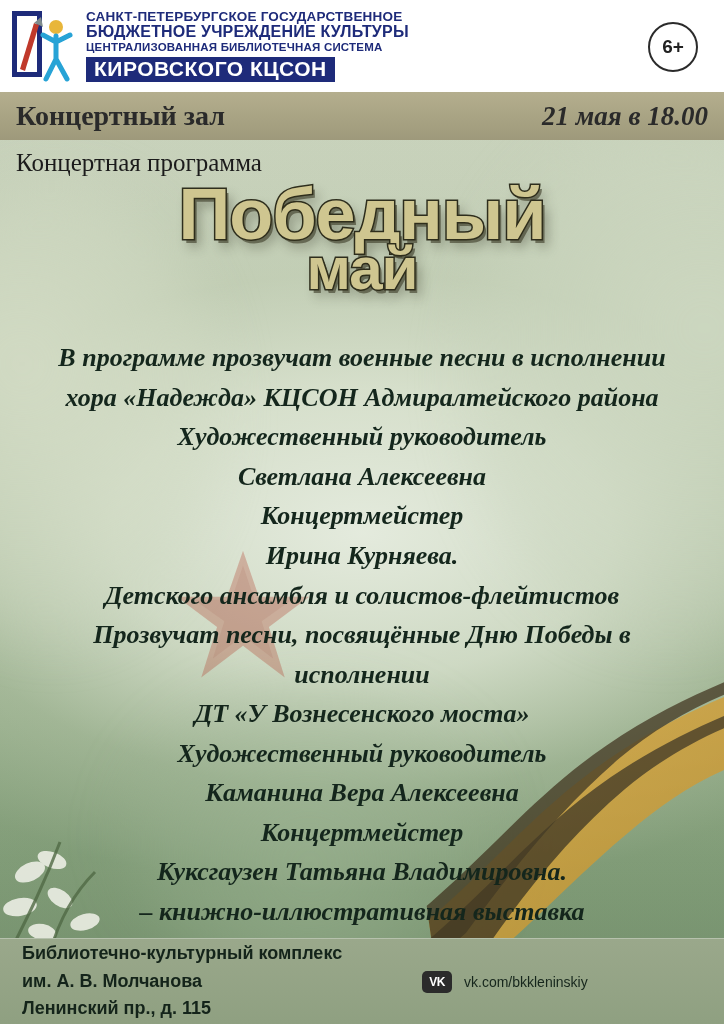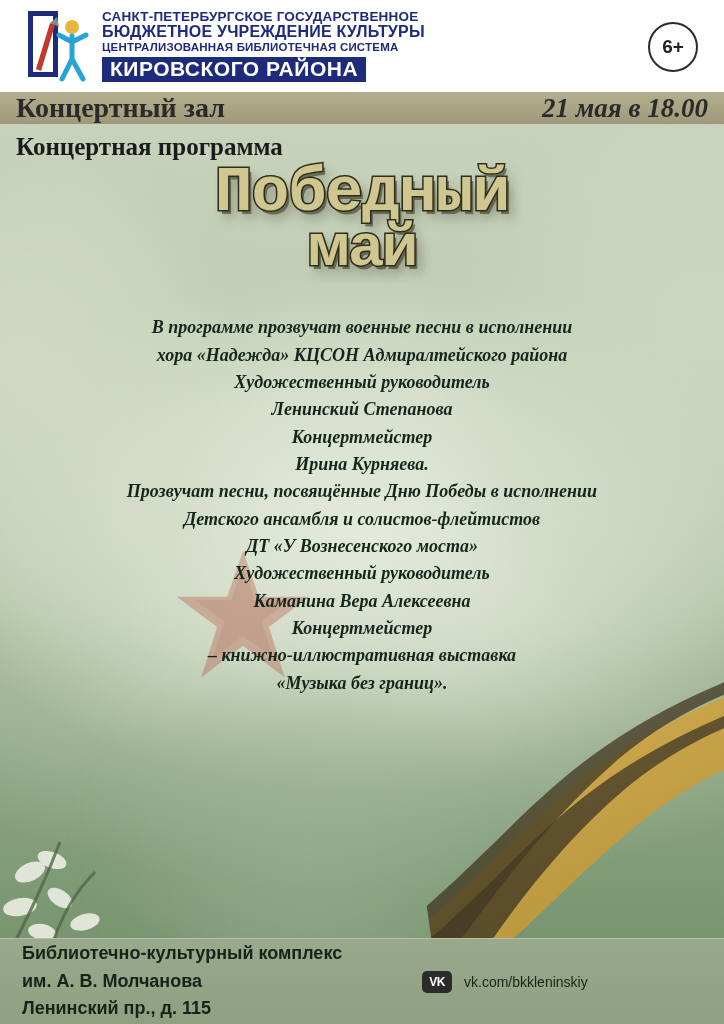--- a/index.html
+++ b/index.html
@@ -65,21 +65,21 @@
     pointer-events: none;
   }
 
   
   .header {
     position: relative;
     height: 92px;
     background: #ffffff;
     display: flex;
     align-items: center;
-    padding: 0 26px;
+    padding: 0 10px;
     box-sizing: border-box;
     z-index: 5;
   }
   .logo-mark {
     width: 68px;
     height: 74px;
     flex: 0 0 68px;
     position: relative;
   }
   .org-text {
@@ -119,21 +119,21 @@
     font-family: "Liberation Sans", sans-serif;
     font-size: 19px;
     font-weight: bold;
     color: #222;
     background: rgba(255,255,255,0.5);
   }
 
   
   .hall-bar {
     position: relative;
-    height: 32px;
+    height: 48px;
     background: linear-gradient(180deg, #b4ae8e 0%, #a9a484 50%, #9e997b 100%);
     display: flex;
     align-items: center;
     justify-content: space-between;
     padding: 0 16px;
     box-sizing: border-box;
     z-index: 5;
   }
   .hall-title {
     font-size: 28px;
@@ -148,21 +148,21 @@
     color: #2a2a2a;
     font-family: "Liberation Serif", serif;
   }
 
   
   .program-label {
     position: relative;
     z-index: 5;
     margin: 9px 0 0 16px;
     font-size: 25px;
-    font-weight: bold;
+    font-weight: normal;
     color: #1b1b1b;
     font-family: "Liberation Serif", serif;
   }
 
   
   .big-title {
     position: relative;
     z-index: 5;
     text-align: center;
     margin-top: 4px;
@@ -173,35 +173,35 @@
     font-family: "Liberation Sans", sans-serif;
     font-weight: bold;
     color: #cfc690;
     letter-spacing: -1px;
     -webkit-text-stroke: 3px #2f2f1e;
     paint-order: stroke fill;
     text-shadow:
       3px 4px 0 rgba(50,48,28,0.55),
       6px 8px 12px rgba(40,40,25,0.35);
   }
-  .big-title .l1 { font-size: 63px; font-family: Liberation Mono, monospace; }
+  .big-title .l1 { font-size: 72px; }
   .big-title .l2 { font-size: 60px; margin-top: -6px; }
 
   
   .program-body {
     position: relative;
     z-index: 5;
     margin: 42px auto 0 auto;
     width: 660px;
     text-align: center;
     color: #14261c;
     font-family: "Liberation Serif", serif;
     font-style: italic;
     font-weight: bold;
-    font-size: 18px;
+    font-size: 26px;
     line-height: 1.52;
   }
   .program-body p { margin: 0; }
 
   
   .footer {
     position: absolute;
     left: 0;
     bottom: 0;
     width: 724px;
@@ -306,50 +306,51 @@
         <path d="M10,60 L24,14 L29,16 L15,62 Z" fill="#c0392b"></path>
         <path d="M24,14 L31,8 L33,18 L29,16 Z" fill="#7f8c8d"></path>
         <circle cx="46" cy="18" r="7" fill="#e8b63a"></circle>
         <path d="M46,27 L46,50 M46,33 L33,26 M46,33 L60,26 M46,50 L36,70 M46,50 L57,70" stroke="#27a3d6" stroke-width="5" fill="none" stroke-linecap="round"></path>
       </svg>
     </div>
     <div class="org-text">
       <div class="org-l1">САНКТ-ПЕТЕРБУРГСКОЕ ГОСУДАРСТВЕННОЕ</div>
       <div class="org-l2">БЮДЖЕТНОЕ УЧРЕЖДЕНИЕ КУЛЬТУРЫ</div>
       <div class="org-l3">ЦЕНТРАЛИЗОВАННАЯ БИБЛИОТЕЧНАЯ СИСТЕМА</div>
-      <div class="org-l4">КИРОВСКОГО РАЙОНА</div>
+      <div class="org-l4">КИРОВСКОГО КЦСОН</div>
     </div>
     <div class="age-badge">6+</div>
   </div>
 
   <div class="hall-bar">
     <div class="hall-title">Концертный зал</div>
     <div class="hall-date">21 мая в 18.00</div>
   </div>
 
   <div class="program-label">Концертная программа</div>
 
   <div class="big-title">
     <span class="l1">Победный</span>
     <span class="l2">май</span>
   </div>
 
   <div class="program-body">
     <p>В программе прозвучат военные песни в исполнении</p>
     <p>хора «Надежда» КЦСОН Адмиралтейского района</p>
     <p>Художественный руководитель</p>
-    <p>Ленинский Степанова</p>
+    <p>Светлана Алексеевна</p>
     <p>Концертмейстер</p>
     <p>Ирина Курняева.</p>
+    <p>Детского ансамбля и солистов-флейтистов</p>
     <p>Прозвучат песни, посвящённые Дню Победы в исполнении</p>
-    <p>Детского ансамбля и солистов-флейтистов</p>
     <p>ДТ «У Вознесенского моста»</p>
     <p>Художественный руководитель</p>
     <p>Каманина Вера Алексеевна</p>
     <p>Концертмейстер</p>
+    <p>Куксгаузен Татьяна Владимировна.</p>
     <p>– книжно-иллюстративная выставка</p>
     <p>«Музыка без границ».</p>
   </div>
 
   <div class="footer">
     <div class="footer-left">
       <div>Библиотечно-культурный комплекс</div>
       <div>им. А. В. Молчанова</div>
       <div>Ленинский пр., д. 115</div>
     </div>

